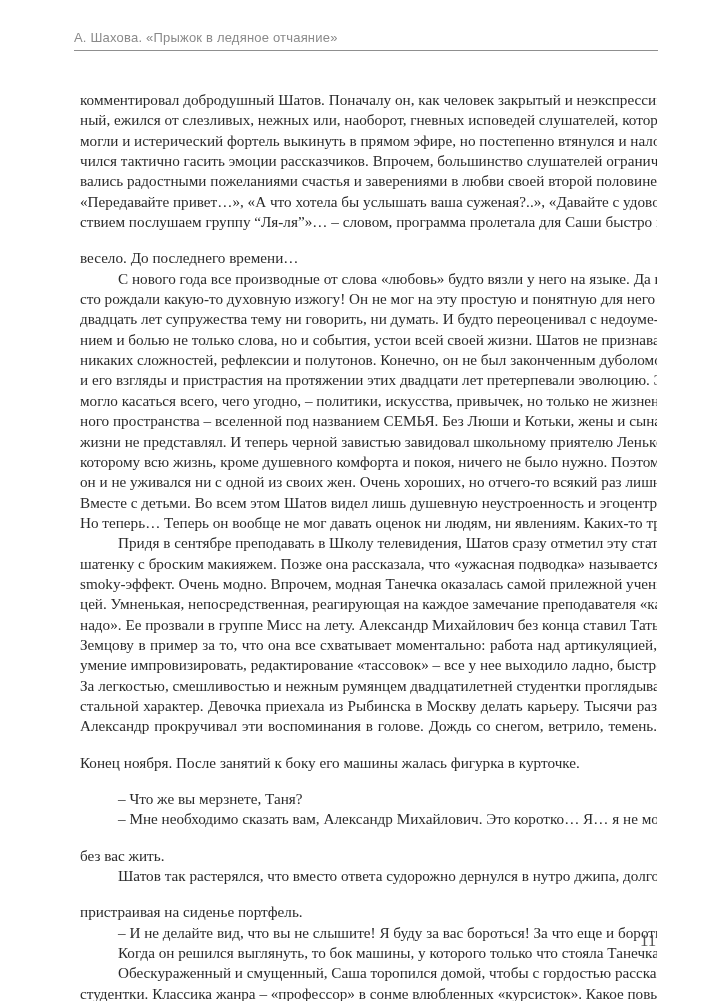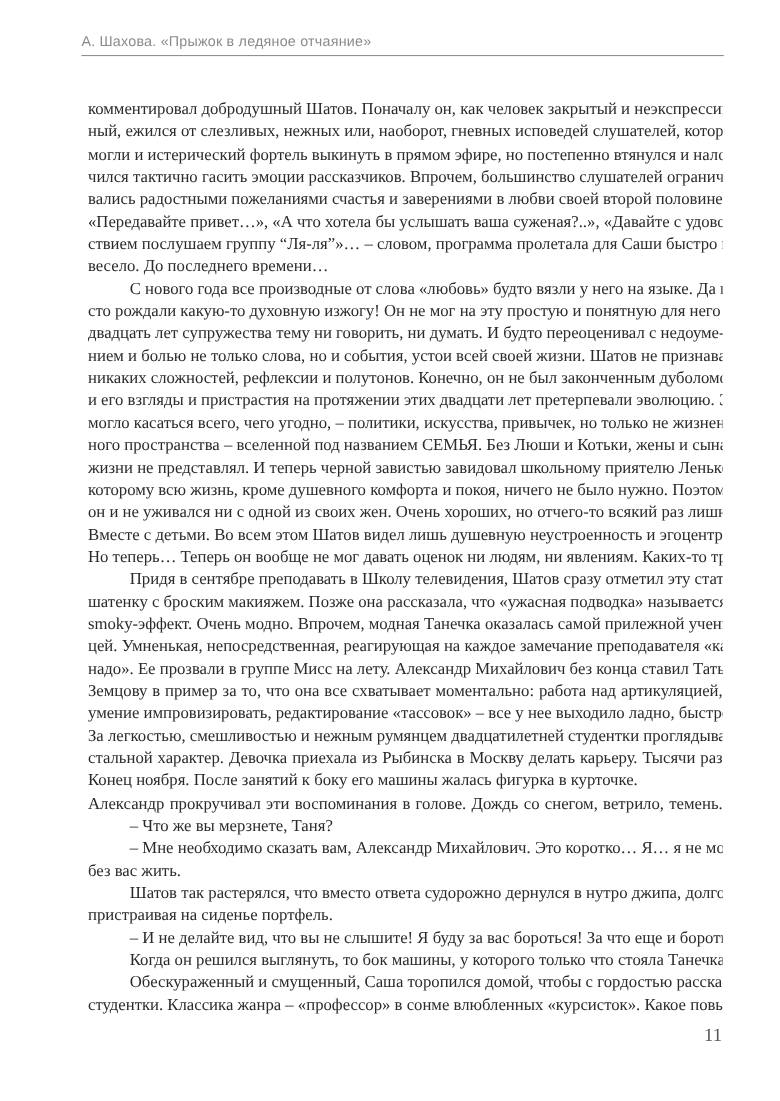--- a/index.html
+++ b/index.html
@@ -15,21 +15,21 @@
   }
   .body-text {
     position: absolute; left: 80px; top: 90px; width: 577px;
     font-family: "Liberation Serif", serif; font-size: 15.2px; color: #2a2a2a;
     line-height: 20.35px;
   }
   .line {
     display: block; white-space: nowrap; text-align: justify; text-align-last: justify;
     height: 20.35px; overflow: hidden;
   }
-  .line.last { text-align-last: left; }
+  .line.last { text-align-last: left; margin-top: 16px; }
   .line.indent { padding-left: 38px; }
   .page-number {
     position: absolute; left: 640px; top: 931px;
     font-family: "Liberation Serif", serif; font-size: 17px; color: #555;
   }
 </style>
 </head>
 <body>
 
 <div class="header">А.  Шахова.  «Прыжок в ледяное отчаяние»</div>
@@ -59,22 +59,22 @@
   <span class="line">Но теперь… Теперь он вообще не мог давать оценок ни людям, ни явлениям. Каких-то три</span>
   <span class="line indent">Придя в сентябре преподавать в Школу телевидения, Шатов сразу отметил эту статную</span>
   <span class="line">шатенку с броским макияжем. Позже она рассказала, что «ужасная подводка» называется</span>
   <span class="line">smoky-эффект. Очень модно. Впрочем, модная Танечка оказалась самой прилежной учени-</span>
   <span class="line">цей. Умненькая, непосредственная, реагирующая на каждое замечание преподавателя «как</span>
   <span class="line">надо». Ее прозвали в группе Мисс на лету. Александр Михайлович без конца ставил Татьяну</span>
   <span class="line">Земцову в пример за то, что она все схватывает моментально: работа над артикуляцией,</span>
   <span class="line">умение импровизировать, редактирование «тассовок» – все у нее выходило ладно, быстро.</span>
   <span class="line">За легкостью, смешливостью и нежным румянцем двадцатилетней студентки проглядывал</span>
   <span class="line">стальной характер. Девочка приехала из Рыбинска в Москву делать карьеру. Тысячи раз</span>
+  <span class="line">Александр прокручивал эти воспоминания в голове. Дождь со снегом, ветрило, темень.</span>
   <span class="line last">Конец ноября. После занятий к боку его машины жалась фигурка в курточке.</span>
-  <span class="line">Александр прокручивал эти воспоминания в голове. Дождь со снегом, ветрило, темень.</span>
   <span class="line indent last">– Что же вы мерзнете, Таня?</span>
   <span class="line indent">– Мне необходимо сказать вам, Александр Михайлович. Это коротко… Я… я не могу</span>
   <span class="line last">без вас жить.</span>
   <span class="line indent">Шатов так растерялся, что вместо ответа судорожно дернулся в нутро джипа, долго</span>
   <span class="line last">пристраивая на сиденье портфель.</span>
   <span class="line indent">– И не делайте вид, что вы не слышите! Я буду за вас бороться! За что еще и бороться</span>
   <span class="line indent">Когда он решился выглянуть, то бок машины, у которого только что стояла Танечка,</span>
   <span class="line indent">Обескураженный и смущенный, Саша торопился домой, чтобы с гордостью расска-</span>
   <span class="line">студентки. Классика жанра – «профессор» в сонме влюбленных «курсисток». Какое повы-</span>
 

